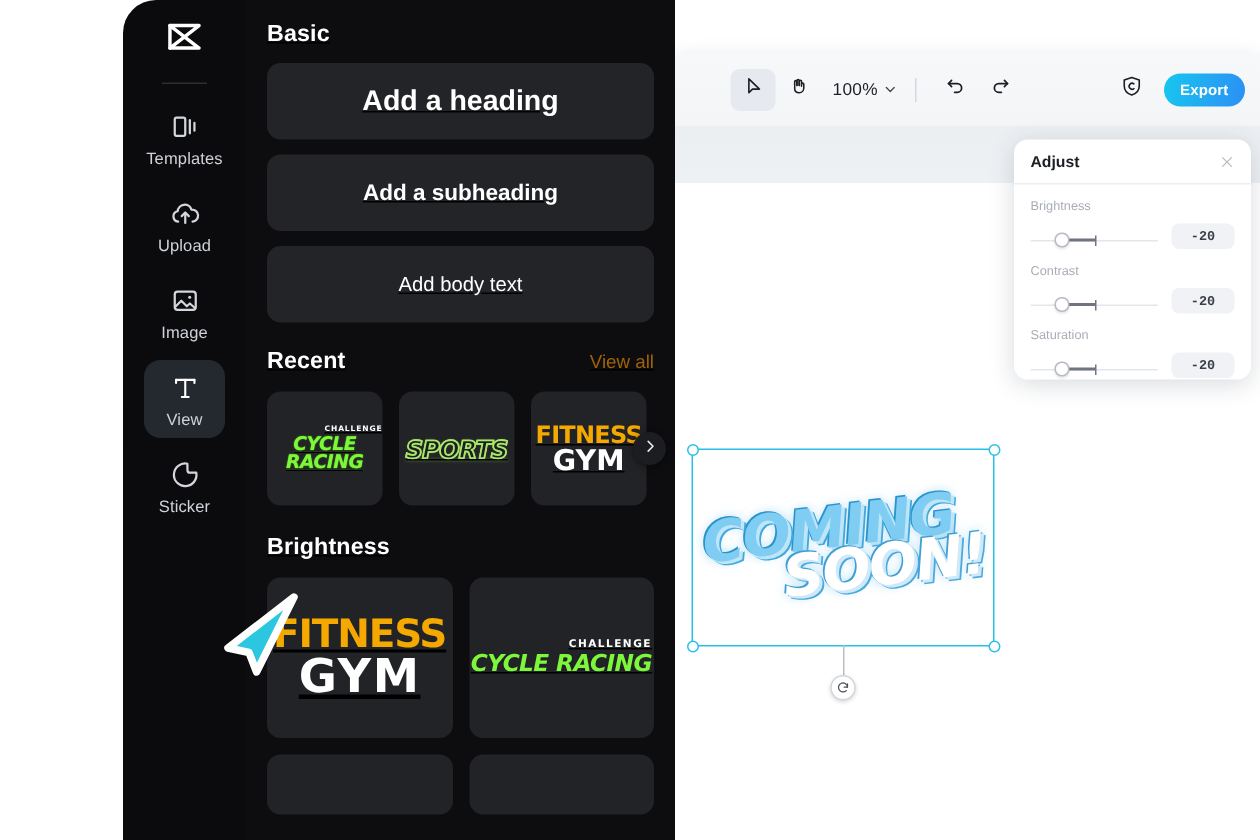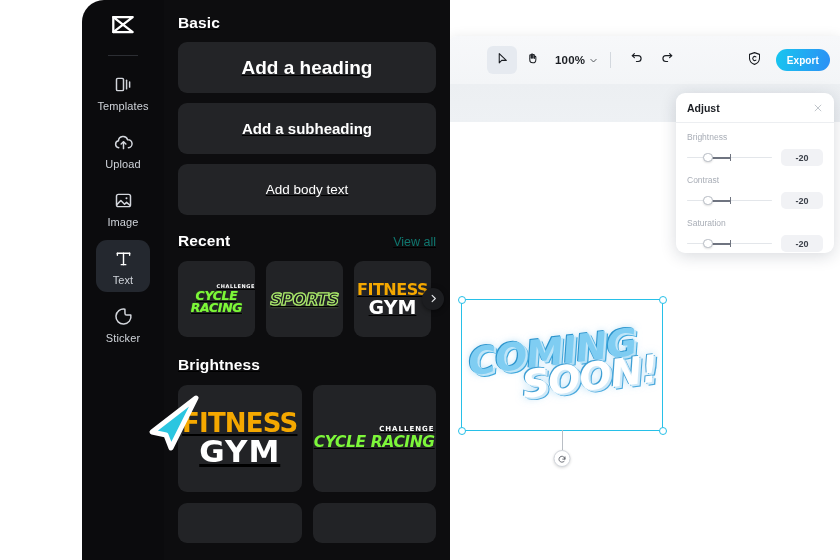--- a/index.html
+++ b/index.html
@@ -25,21 +25,21 @@
     background: linear-gradient(to bottom,#f7f8fa 0%, #f3f5f7 100%);
     display: flex; align-items: center; padding-left: 40px; gap: 0;
   }
   .tb-btn {
     width: 30px; height: 28px; border-radius: 6px;
     display: flex; align-items: center; justify-content: center;
     color: #1b1e23;
   }
   .tb-btn.active { background: #e6eaf0; }
   .zoom-wrap { display: flex; align-items: center; gap: 4px; margin-left: 8px; }
-  .zoom-val { font-size: 11.5px; font-weight: 700; color: #1b1e23; letter-spacing: .2px; }
+  .zoom-val { font-size: 11.5px; font-weight: 400; color: #1b1e23; letter-spacing: .2px; }
   .tb-sep { width: 1px; height: 16px; background: #d3d8de; margin: 0 11px 0 12px; }
   .tb-spacer { flex: 1; }
   .shield-btn { width: 26px; height: 26px; display:flex; align-items:center; justify-content:center; margin-right: 8px; }
   .export-btn {
     height: 22px; padding: 0 11px; border-radius: 11px;
     background: linear-gradient(100deg,#17c6ef 0%, #2c8ff5 100%);
     color: #fff; font-size: 10px; font-weight: 700;
     display: flex; align-items: center; justify-content: center;
     margin-right: 10px; letter-spacing: .1px;
   }
@@ -103,21 +103,21 @@
     width: 158px; height: 160px;
     background: #ffffff; border-radius: 9px;
     box-shadow: 0 3px 16px rgba(25,35,60,.17);
     padding: 9px 11px 0 11px;
   }
   .adjust-head { display: flex; align-items: center; justify-content: space-between; padding-bottom: 8px; }
   .adjust-title { font-size: 10.5px; font-weight: 700; color: #1b1e23; }
   .adjust-close { color: #b5bac2; line-height: 0; }
   .adjust-divider { height: 1px; background: #eceef1; margin: 0 -11px 9px -11px; }
   .ctrl-label { font-size: 8.5px; color: #a8adb6; margin-bottom: 7px; }
-  .ctrl-row { display: flex; align-items: center; gap: 9px; margin-bottom: 9px; }
+  .ctrl-row { display: flex; align-items: flex-end; gap: 9px; margin-bottom: 9px; font-family: Liberation Mono, monospace; }
   .slider { position: relative; flex: 1; height: 12px; }
   .sl-track { position: absolute; left: 0; right: 0; top: 5.5px; height: 1.4px; background: #e3e6ea; border-radius: 1px; }
   .sl-fill { position: absolute; top: 5.2px; height: 2px; background: #6f7480; }
   .sl-tick { position: absolute; top: 2.5px; width: 1.4px; height: 7px; background: #6f7480; }
   .sl-knob {
     position: absolute; top: 1.2px; width: 9.6px; height: 9.6px;
     border-radius: 50%; background: #fff; border: 1.3px solid #b7bcc4;
     box-shadow: 0 1px 2px rgba(0,0,0,.12);
   }
   .ctrl-val {
@@ -155,21 +155,21 @@
   .rail-label { font-size: 11px; color: #cfd3d9; letter-spacing: .1px; }
   .rail-icon { height: 22px; display: flex; align-items: center; justify-content: center; }
 
   .panel {
     position: absolute; left: 102px; top: 0; width: 286px; height: 560px;
     background: #0d0d0f; overflow: hidden;
   }
   .panel-inner { padding: 14px 14px 0 14px; text-decoration: underline; }
   .sec-title { font-size: 15.5px; font-weight: 700; color: #fff; letter-spacing: .1px; }
   .sec-head { display: flex; align-items: baseline; justify-content: space-between; }
-  .view-all { font-size: 12.5px; color: #0f766e; }
+  .view-all { font-size: 12.5px; color: #a16207; }
 
   .basic-btn {
     height: 51px; border-radius: 9px; background: #232427;
     display: flex; align-items: center; justify-content: center;
     color: #fff; margin-top: 10px;
   }
   .basic-btn.b1 { font-size: 19px; font-weight: 700; }
   .basic-btn.b2 { font-size: 15px; font-weight: 700; }
   .basic-btn.b3 { font-size: 13.5px; font-weight: 400; }
 
@@ -415,21 +415,21 @@
       <div class="rail-item active">
         <span class="rail-icon">
           <svg width="21" height="21" viewBox="0 0 24 24" fill="none" stroke="#ffffff" stroke-width="1.6" stroke-linecap="round">
               <path d="M5 6h14"></path>
               <path d="M12 6v13"></path>
               <path d="M9.4 19h5.2"></path>
               <path d="M5 6v2.3"></path>
               <path d="M19 6v2.3"></path>
             </svg>
         </span>
-        <span class="rail-label">Text</span>
+        <span class="rail-label">View</span>
       </div>
 
       <div class="rail-item">
         <span class="rail-icon">
           <svg width="21" height="21" viewBox="0 0 24 24" fill="none" stroke="#d3d6dc" stroke-width="1.7" stroke-linejoin="round">
               <path d="M13.6 3.6A8.6 8.6 0 1 0 20.4 10.4h-4.8a1.9 1.9 0 0 1-1.9-1.9Z"></path>
             </svg>
         </span>
         <span class="rail-label">Sticker</span>
       </div>

